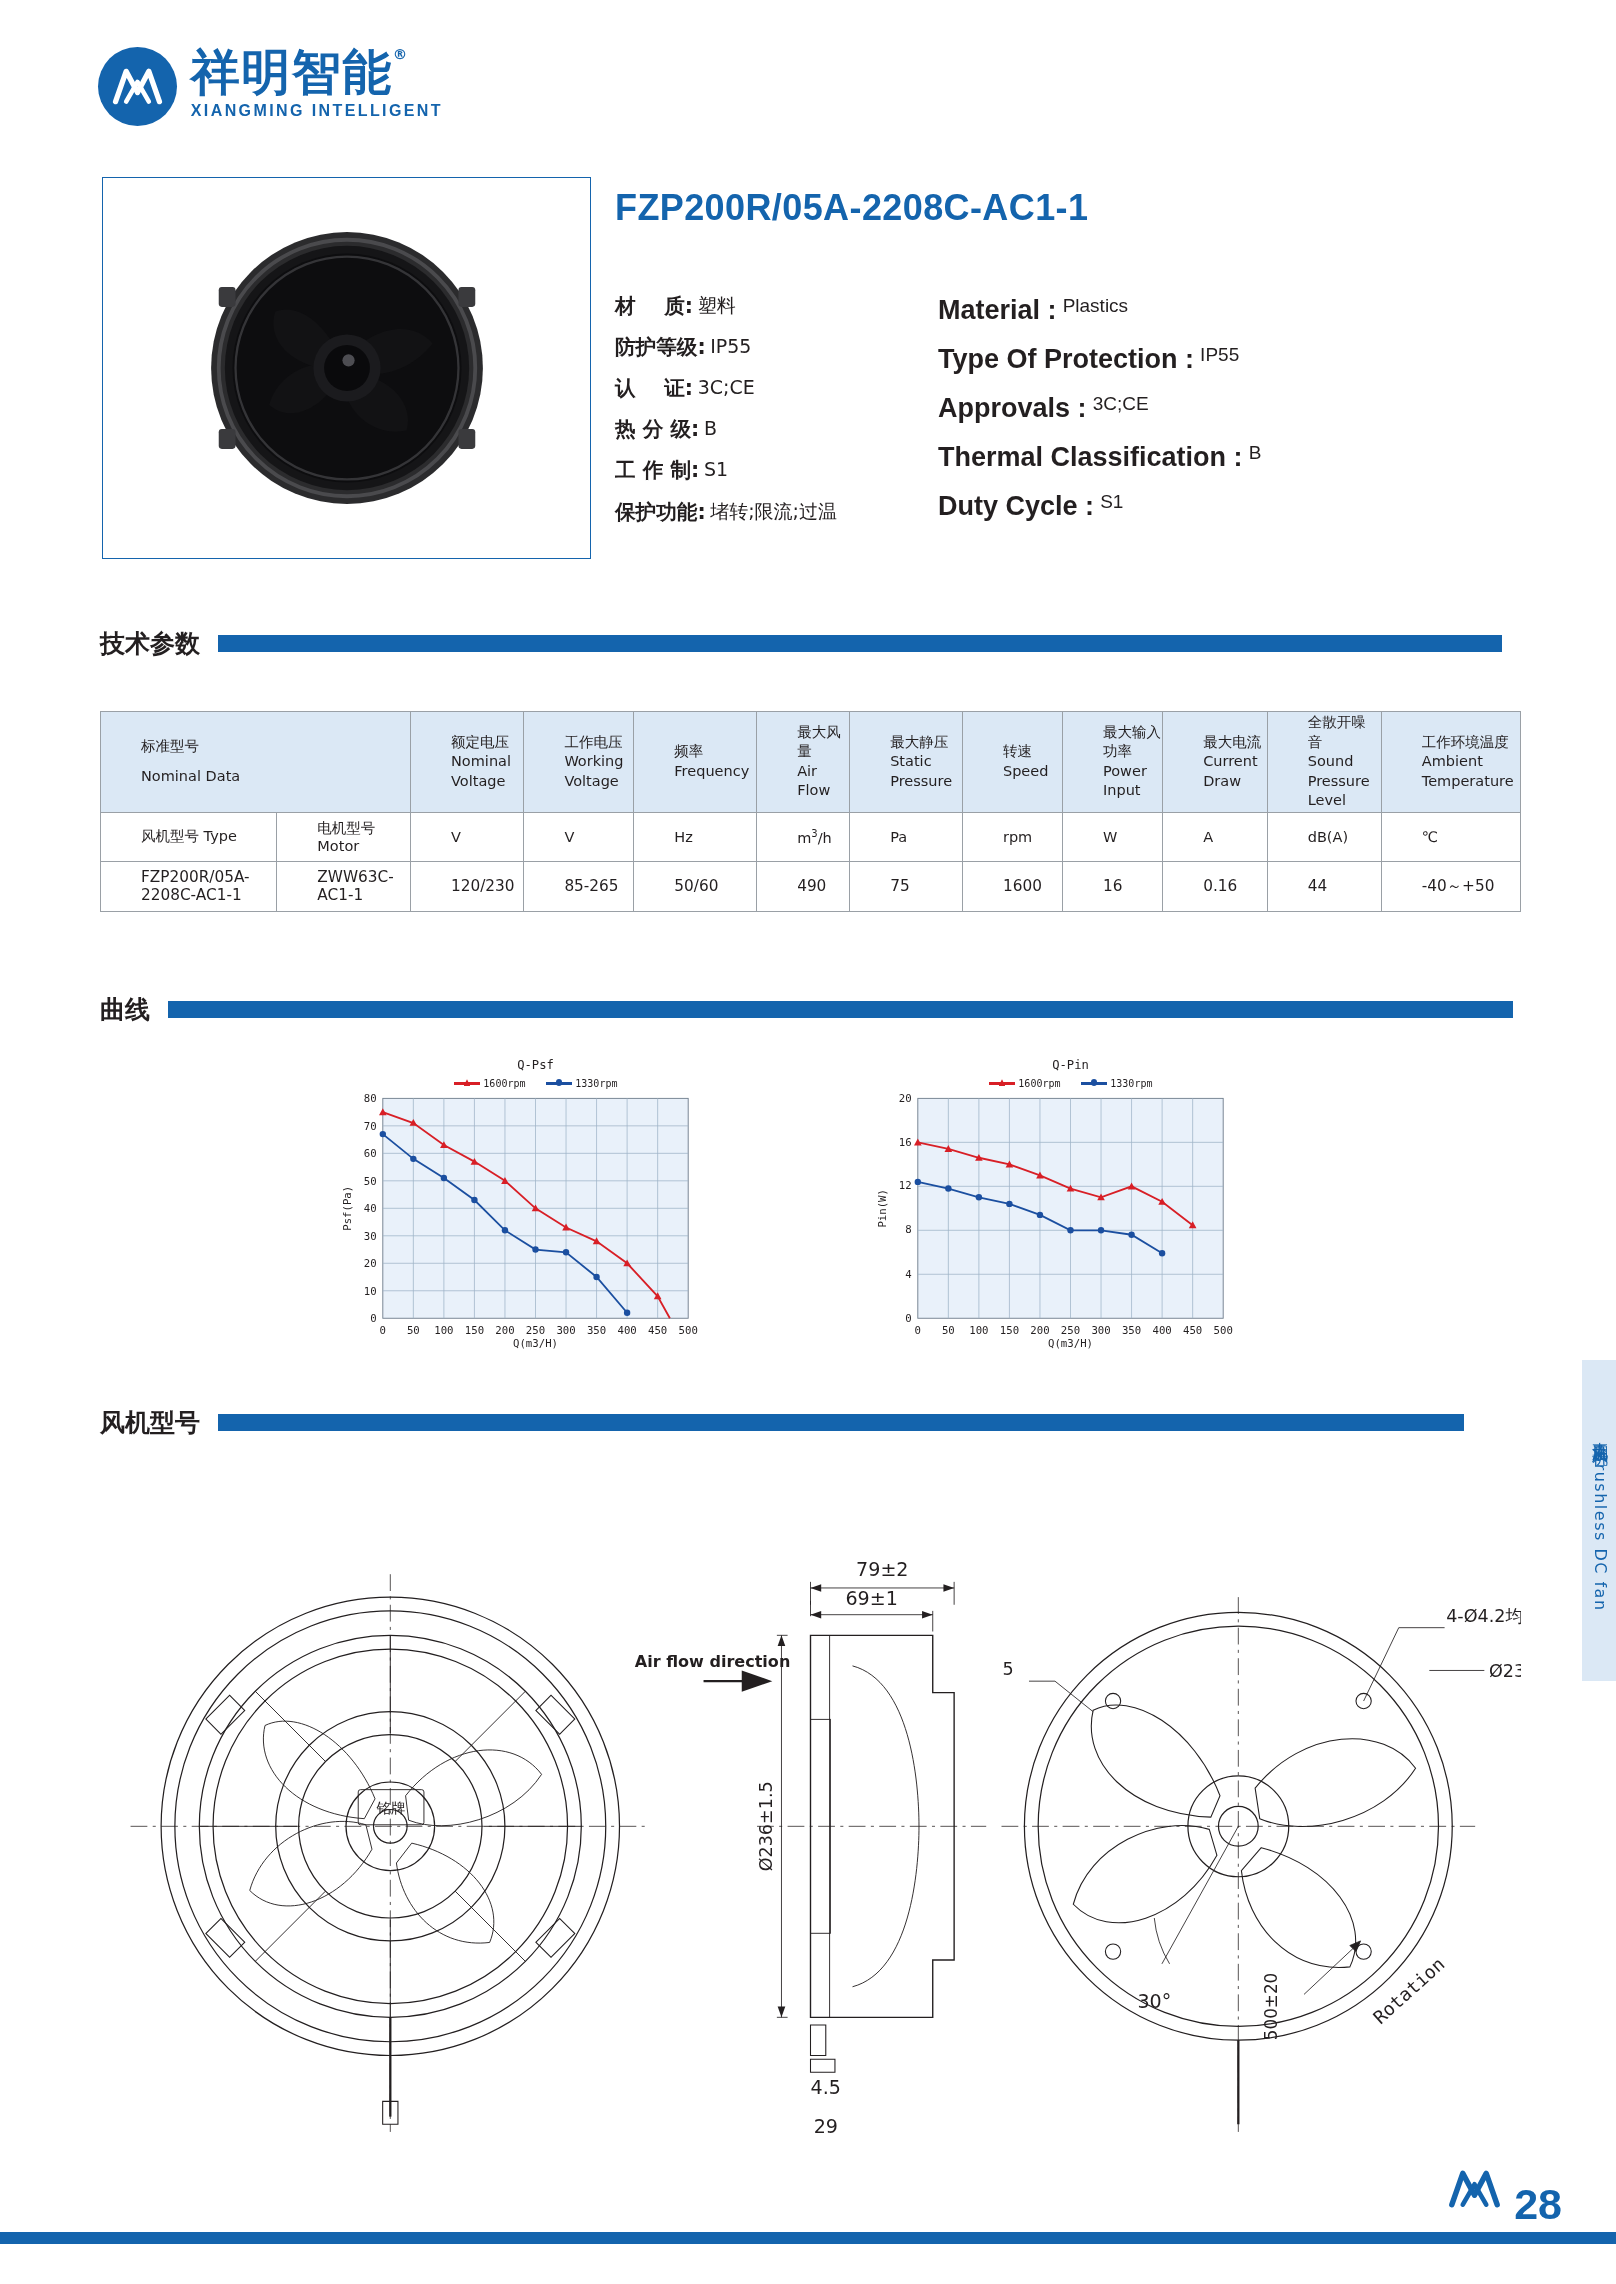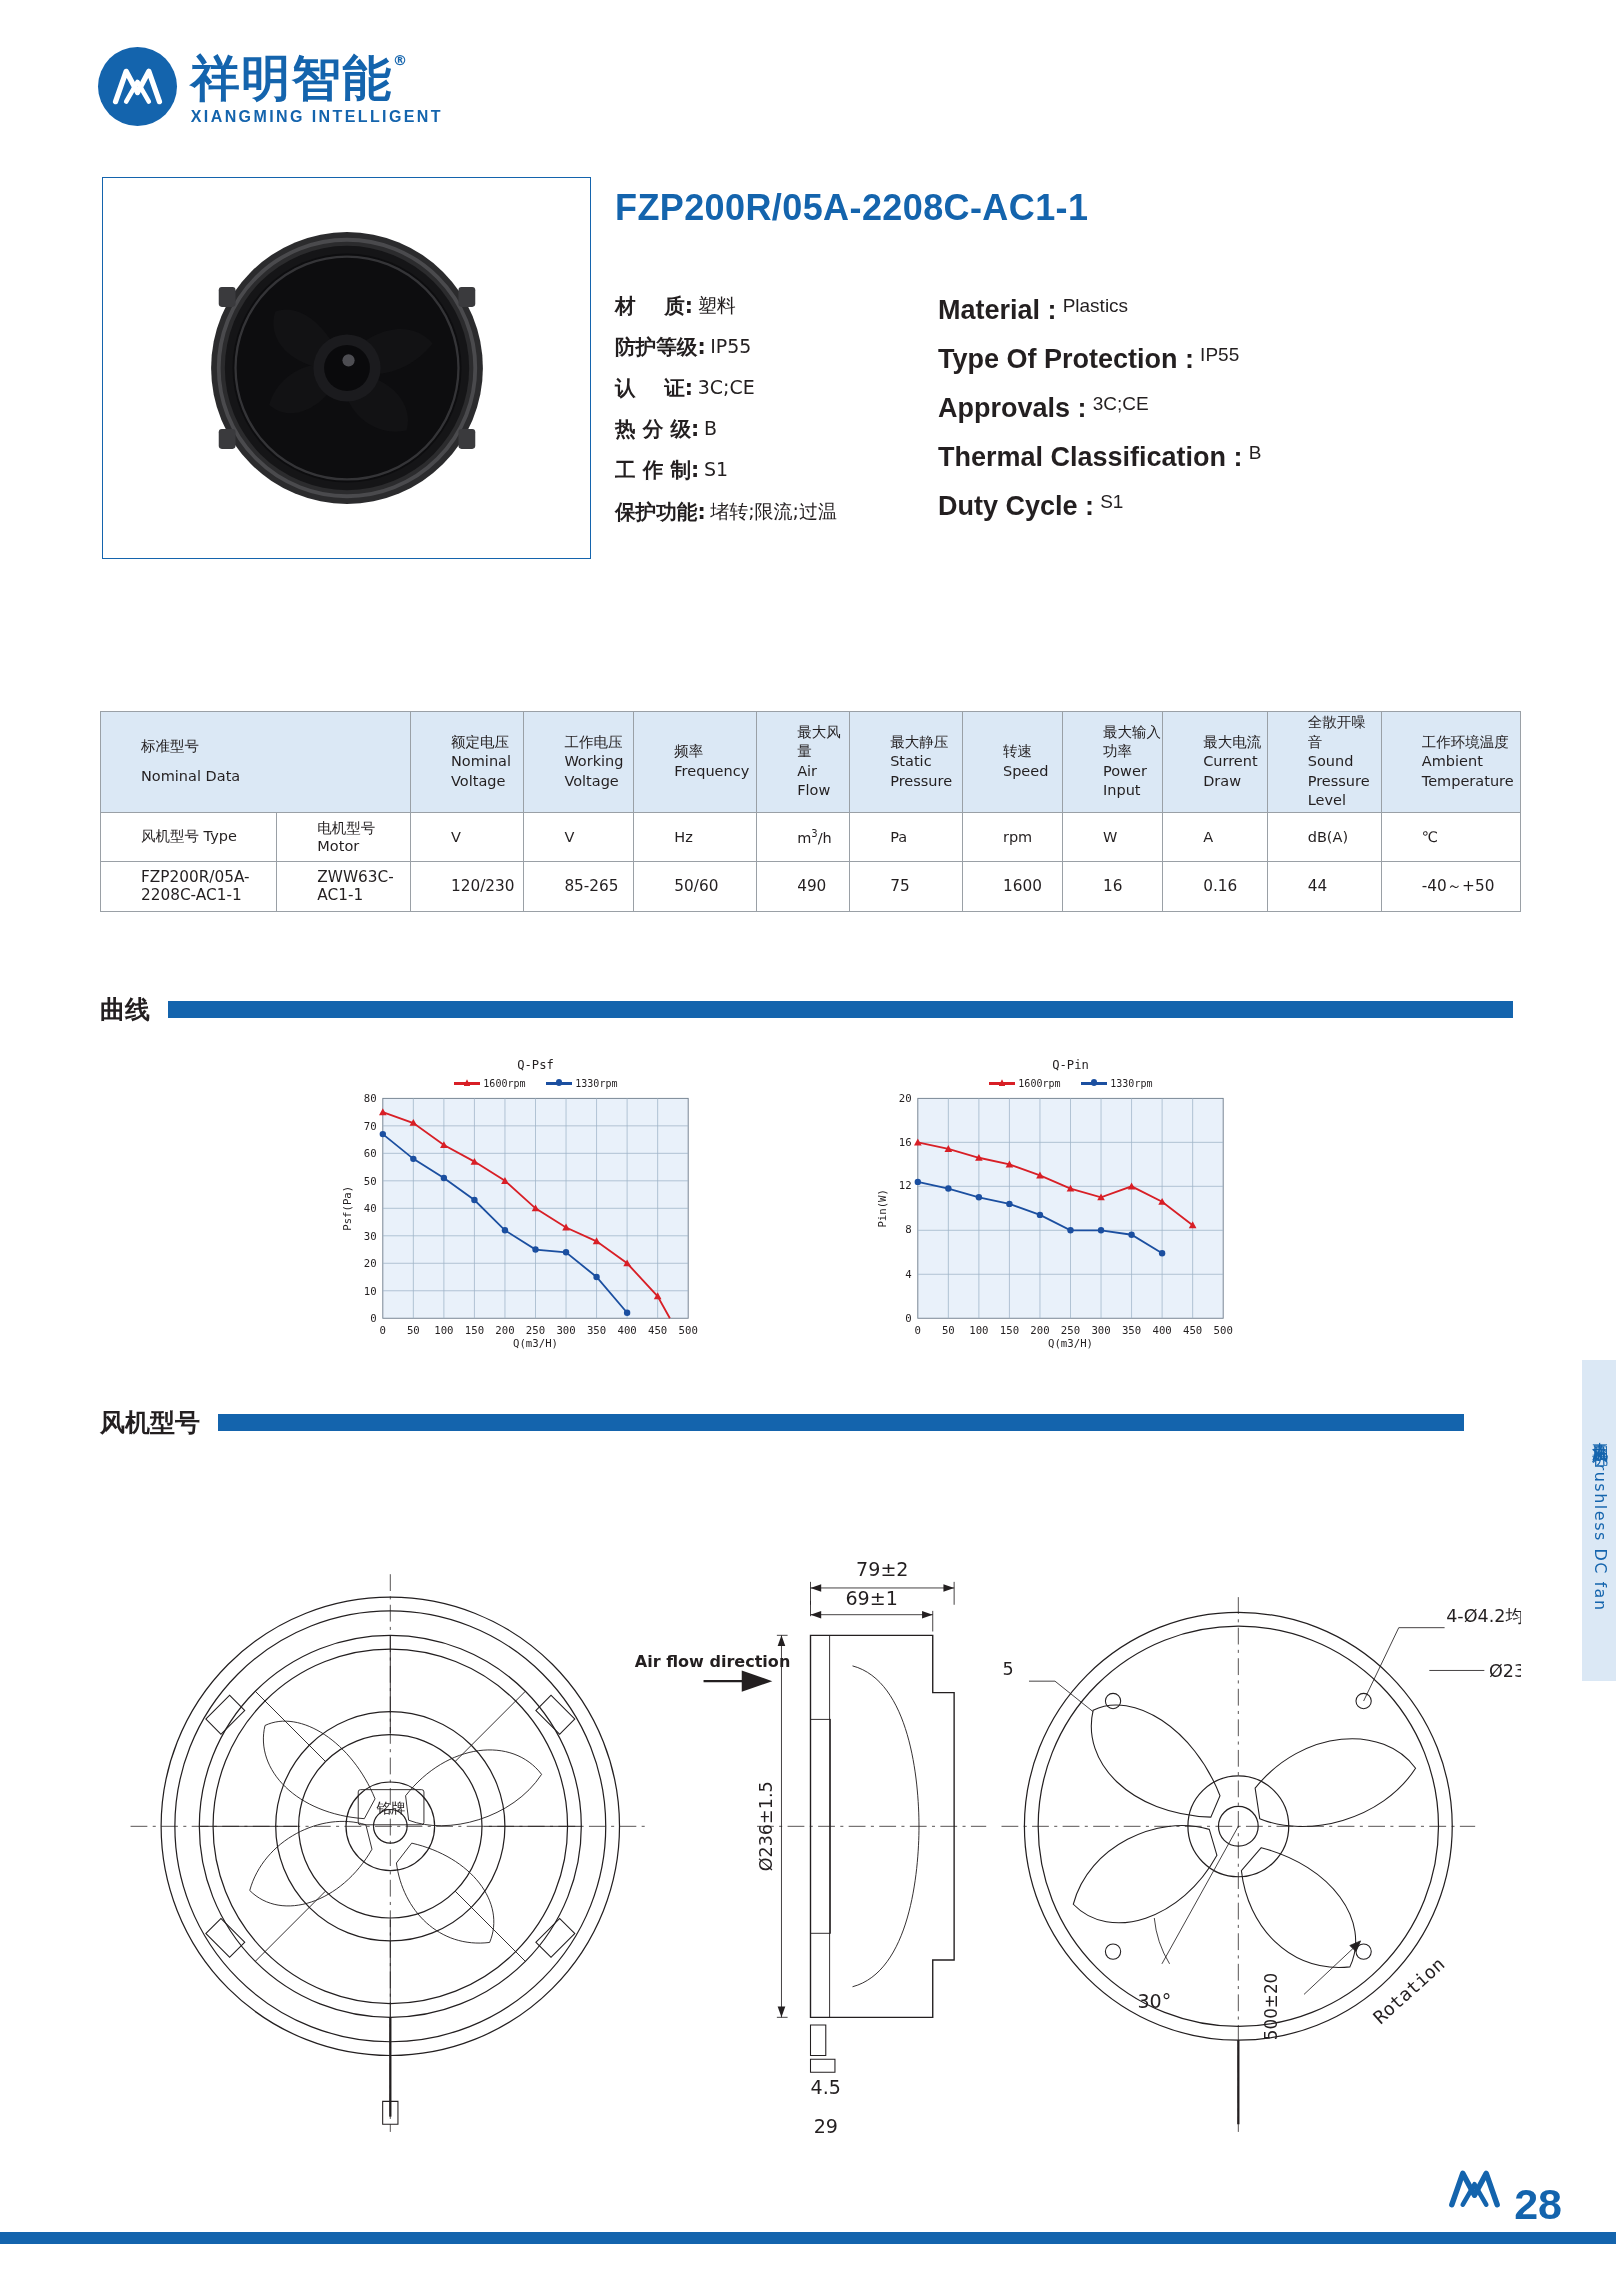--- a/index.html
+++ b/index.html
@@ -7,21 +7,21 @@
     width:1617px; height:2284px;
     background:#ffffff;
     font-family:"Liberation Sans", sans-serif;
     color:#231f20;
     position:relative;
     overflow:hidden;
   }
   .page { position:absolute; inset:0; }
 
   
-  .logo-wrap { position:absolute; left:98px; top:47px; display:flex; align-items:flex-end; }
+  .logo-wrap { position:absolute; left:98px; top:47px; display:flex; align-items:flex-start; }
   .logo-mark { width:79px; height:79px; border-radius:50%; background:#1464ad; display:flex; align-items:center; justify-content:center; }
   .logo-mark svg { display:block; }
   .logo-text { margin-left:13.8px; }
   .logo-cn { font-size:49px; font-weight:bold; color:#1464ad; letter-spacing:1.5px; line-height:1.05; font-family:"DejaVu Sans", sans-serif; }
   .logo-en { font-size:16px; font-weight:bold; color:#1464ad; letter-spacing:2.4px; margin-top:3.1px; }
   .logo-reg { font-size:14.5px; color:#1464ad; vertical-align:top; }
 
   
   .prod-box { position:absolute; left:102px; top:177px; width:489px; height:382px; border:1.5px solid #1464ad; box-sizing:border-box; }
   .fan-photo { position:absolute; left:50%; top:50%; transform:translate(-50%,-50%); }
@@ -170,20 +170,24 @@
     <div class="spec-row">
       <span class="spec-label-en">Thermal Classification :</span>
       <span class="spec-val-en">B</span>
     </div>
     <div class="spec-row">
       <span class="spec-label-en">Duty Cycle :</span>
       <span class="spec-val-en">S1</span>
     </div>
   </div>
 
+  <div class="sec" style="left:100px; top:627px; width:1421px;">
+    <div class="sec-title">技术参数</div>
+    <div class="sec-bar" style="width:1284px;"></div>
+  </div>
 
   <table class="tbl">
     <tbody>
         <tr>
       <td class="head cn" colspan="2">
         <div>标准型号</div>
         <div style="height:10.7px"></div>
         <div>Nominal Data</div>
       </td>
       <td class="head cn" style="width:98px">

